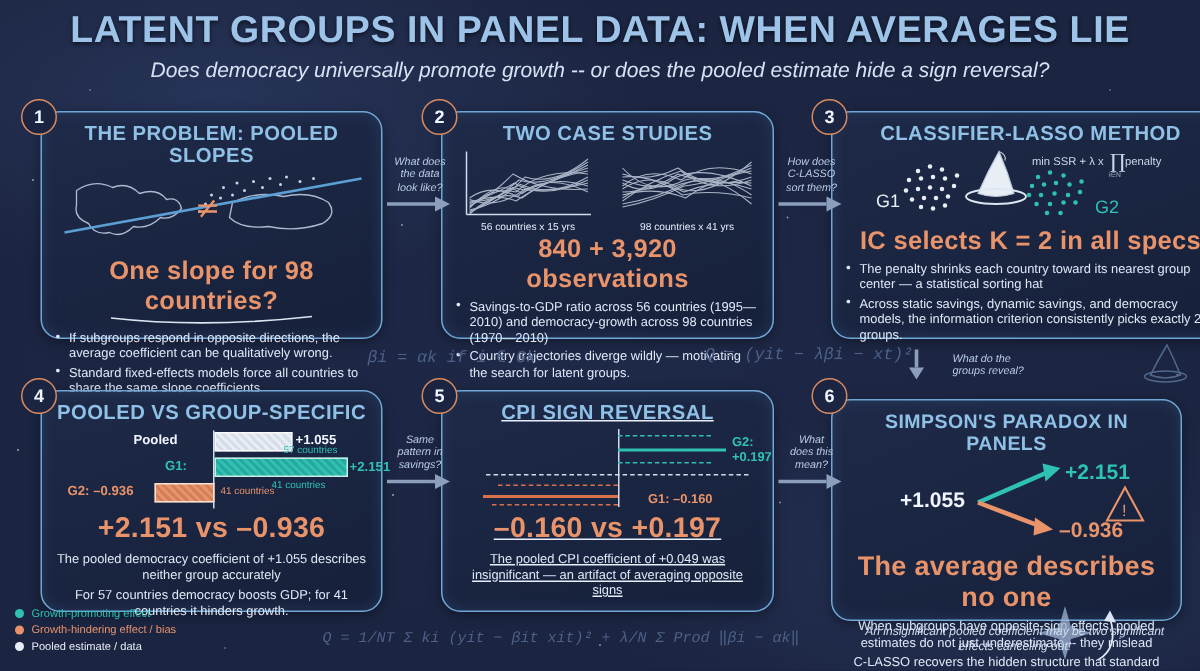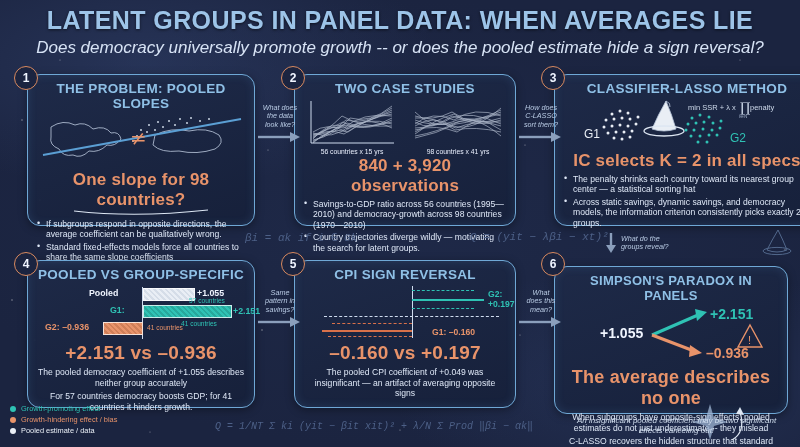--- a/index.html
+++ b/index.html
@@ -23,21 +23,21 @@
   
   #title{
     position:absolute; top:6px; left:0; width:800px; text-align:center;
     font-family:"Liberation Sans", sans-serif;
     font-size:25px; font-weight:bold; letter-spacing:.4px;
     color:#9dc4e8;
     text-shadow:0 1px 3px rgba(0,0,0,.6);
   }
   #subtitle{
     position:absolute; top:38px; left:0; width:800px; text-align:center;
-    font-size:17px; font-style:italic; color:#d7e3f5;
+    font-size:14px; font-style:italic; color:#d7e3f5;
   }
 
   
   .panel{
     position:absolute;
     border:1.6px solid #6fa8d6;
     border-radius:13px;
     background:linear-gradient(160deg, rgba(30,42,72,.92), rgba(22,32,58,.95));
     box-shadow:0 0 10px rgba(90,150,210,.18) inset, 0 2px 8px rgba(0,0,0,.35);
     padding:6px 9px 3px 9px;
@@ -331,21 +331,21 @@
     </svg>
   </div>
 
   <div class="p-head" style="margin-top:-1px;">IC selects K = 2 in all specs</div>
   <ul class="bullets">
     <li>The penalty shrinks each country toward its nearest group center — a statistical sorting hat</li>
     <li>Across static savings, dynamic savings, and democracy models, the information criterion consistently picks exactly 2 groups.</li>
   </ul>
 </div>
 
-<div class="conn" style="left:605px; top:232px; display:flex; align-items:center; gap:4px;">
+<div class="conn" style="left:605px; top:232px; display:flex; align-items:center; gap:18px;">
   <svg width="12" height="22">
     <line x1="6" y1="1" x2="6" y2="13" stroke="#8b9fbc" stroke-width="2.4"></line>
     <polygon points="1,13 11,13 6,21" fill="#8b9fbc"></polygon>
   </svg>
   <div class="conn-txt" style="text-align:left;">
     <span>What do the</span><br>
     <span>groups reveal?</span>
   </div>
 </div>
 
@@ -387,21 +387,21 @@
     <span>pattern in</span><br>
     <span>savings?</span>
   </div>
   <svg width="46" height="12">
     <line x1="2" y1="6" x2="34" y2="6" stroke="#8b9fbc" stroke-width="2.4"></line>
     <polygon points="34,1 44,6 34,11" fill="#8b9fbc"></polygon>
   </svg>
 </div>
 
 <div class="badge" style="left:281px; top:252px;">5</div>
-<div class="panel" style="left:294px; top:260px; width:222px; height:148px;">
+<div class="panel" style="left:294px; top:260px; width:222px; height:148px;text-decoration:underline;">
   <div class="p-title">CPI SIGN REVERSAL</div>
 
   <div class="ciwrap">
     <div class="vline"></div>
 
     <div class="seg dash" style="left:108px; top:6px; width:62px; border-color:#2fc2b4;"></div>
     <div class="seg solid" style="left:108px; top:15px; width:72px; border-color:#2fc2b4;"></div>
     <div class="seg dash" style="left:108px; top:24px; width:62px; border-color:#2fc2b4;"></div>
     <div class="ci-lbl" style="left:184px; top:5px; color:#2fc2b4;">G2: +0.197</div>
 

